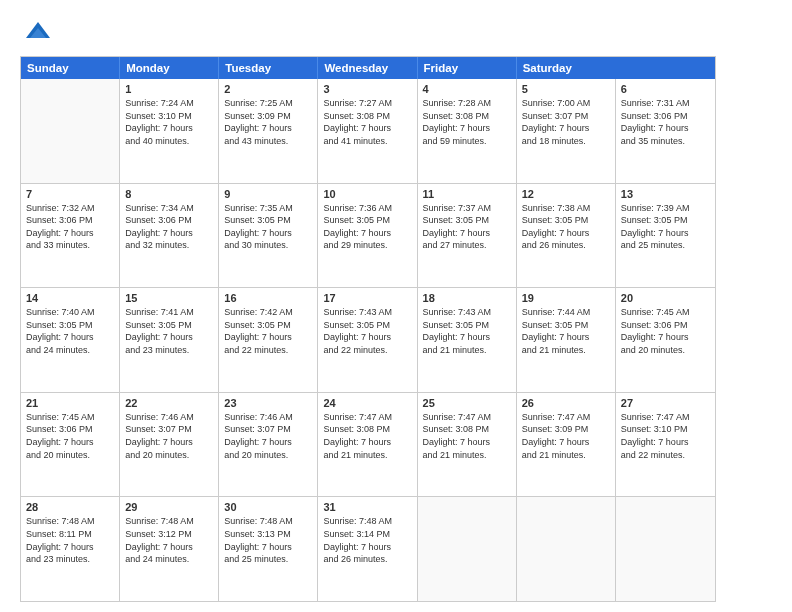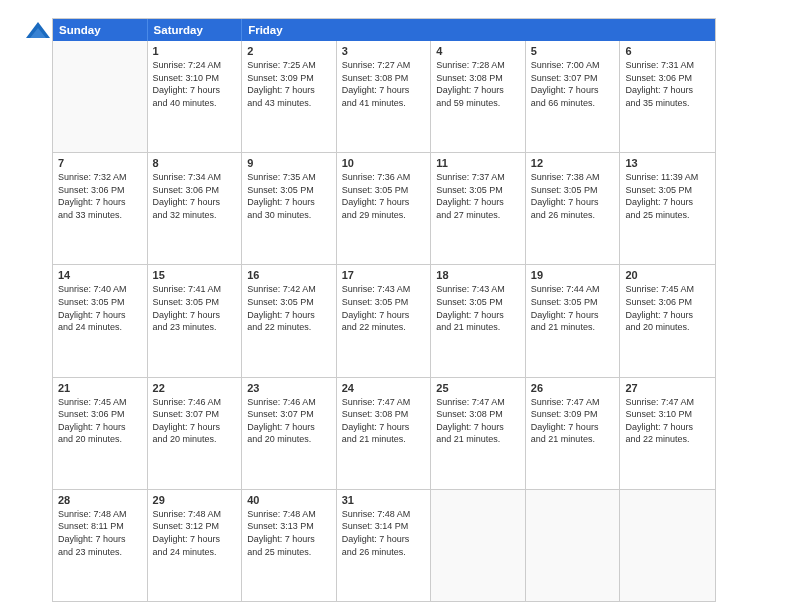--- a/index.html
+++ b/index.html
@@ -8,21 +8,21 @@
       background: #fff;
       width: 792px;
       height: 612px;
       overflow: hidden;
     }
     .page {
       width: 736px;
       height: 612px;
       padding: 18px 20px 10px 20px;
       display: flex;
-      flex-direction: row;
+      flex-direction: column;
     }
     .header {
       display: flex;
       justify-content: space-between;
       align-items: flex-start;
       margin-bottom: 10px;
     }
     .logo {
       display: flex;
       align-items: center;
@@ -126,22 +126,25 @@
     </div>
     <div class="title-area">
       <div class="month-title"></div>
       <div class="subtitle"></div>
     </div>
   </div>
 
   <div class="calendar">
     <div class="cal-header" id="cal-header-row">
         <div class="cal-header-cell">Sunday</div>
+        <div class="cal-header-cell">Monday</div>
+        <div class="cal-header-cell">Tuesday</div>
+        <div class="cal-header-cell">Wednesday</div>
+        <div class="cal-header-cell">Friday</div>
         <div class="cal-header-cell">Saturday</div>
-        <div class="cal-header-cell">Friday</div>
       </div>
     <div class="cal-body" id="cal-body">
         <div class="cal-row">
           <div class="cal-cell empty"></div>
           <div class="cal-cell">
             <div class="day-num">1</div>
             <div class="cell-line">Sunrise: 7:24 AM</div>
             <div class="cell-line">Sunset: 3:10 PM</div>
             <div class="cell-line">Daylight: 7 hours</div>
             <div class="cell-line">and 40 minutes.</div>
@@ -165,21 +168,21 @@
             <div class="cell-line">Sunrise: 7:28 AM</div>
             <div class="cell-line">Sunset: 3:08 PM</div>
             <div class="cell-line">Daylight: 7 hours</div>
             <div class="cell-line">and 59 minutes.</div>
           </div>
           <div class="cal-cell">
             <div class="day-num">5</div>
             <div class="cell-line">Sunrise: 7:00 AM</div>
             <div class="cell-line">Sunset: 3:07 PM</div>
             <div class="cell-line">Daylight: 7 hours</div>
-            <div class="cell-line">and 66 minutes.</div>
+            <div class="cell-line">and 18 minutes.</div>
           </div>
           <div class="cal-cell">
             <div class="day-num">6</div>
             <div class="cell-line">Sunrise: 7:31 AM</div>
             <div class="cell-line">Sunset: 3:06 PM</div>
             <div class="cell-line">Daylight: 7 hours</div>
             <div class="cell-line">and 35 minutes.</div>
           </div>
         </div>
         <div class="cal-row">
@@ -220,21 +223,21 @@
           </div>
           <div class="cal-cell">
             <div class="day-num">12</div>
             <div class="cell-line">Sunrise: 7:38 AM</div>
             <div class="cell-line">Sunset: 3:05 PM</div>
             <div class="cell-line">Daylight: 7 hours</div>
             <div class="cell-line">and 26 minutes.</div>
           </div>
           <div class="cal-cell">
             <div class="day-num">13</div>
-            <div class="cell-line">Sunrise: 11:39 AM</div>
+            <div class="cell-line">Sunrise: 7:39 AM</div>
             <div class="cell-line">Sunset: 3:05 PM</div>
             <div class="cell-line">Daylight: 7 hours</div>
             <div class="cell-line">and 25 minutes.</div>
           </div>
         </div>
         <div class="cal-row">
           <div class="cal-cell">
             <div class="day-num">14</div>
             <div class="cell-line">Sunrise: 7:40 AM</div>
             <div class="cell-line">Sunset: 3:05 PM</div>
@@ -344,21 +347,21 @@
             <div class="cell-line">and 23 minutes.</div>
           </div>
           <div class="cal-cell">
             <div class="day-num">29</div>
             <div class="cell-line">Sunrise: 7:48 AM</div>
             <div class="cell-line">Sunset: 3:12 PM</div>
             <div class="cell-line">Daylight: 7 hours</div>
             <div class="cell-line">and 24 minutes.</div>
           </div>
           <div class="cal-cell">
-            <div class="day-num">40</div>
+            <div class="day-num">30</div>
             <div class="cell-line">Sunrise: 7:48 AM</div>
             <div class="cell-line">Sunset: 3:13 PM</div>
             <div class="cell-line">Daylight: 7 hours</div>
             <div class="cell-line">and 25 minutes.</div>
           </div>
           <div class="cal-cell">
             <div class="day-num">31</div>
             <div class="cell-line">Sunrise: 7:48 AM</div>
             <div class="cell-line">Sunset: 3:14 PM</div>
             <div class="cell-line">Daylight: 7 hours</div>

